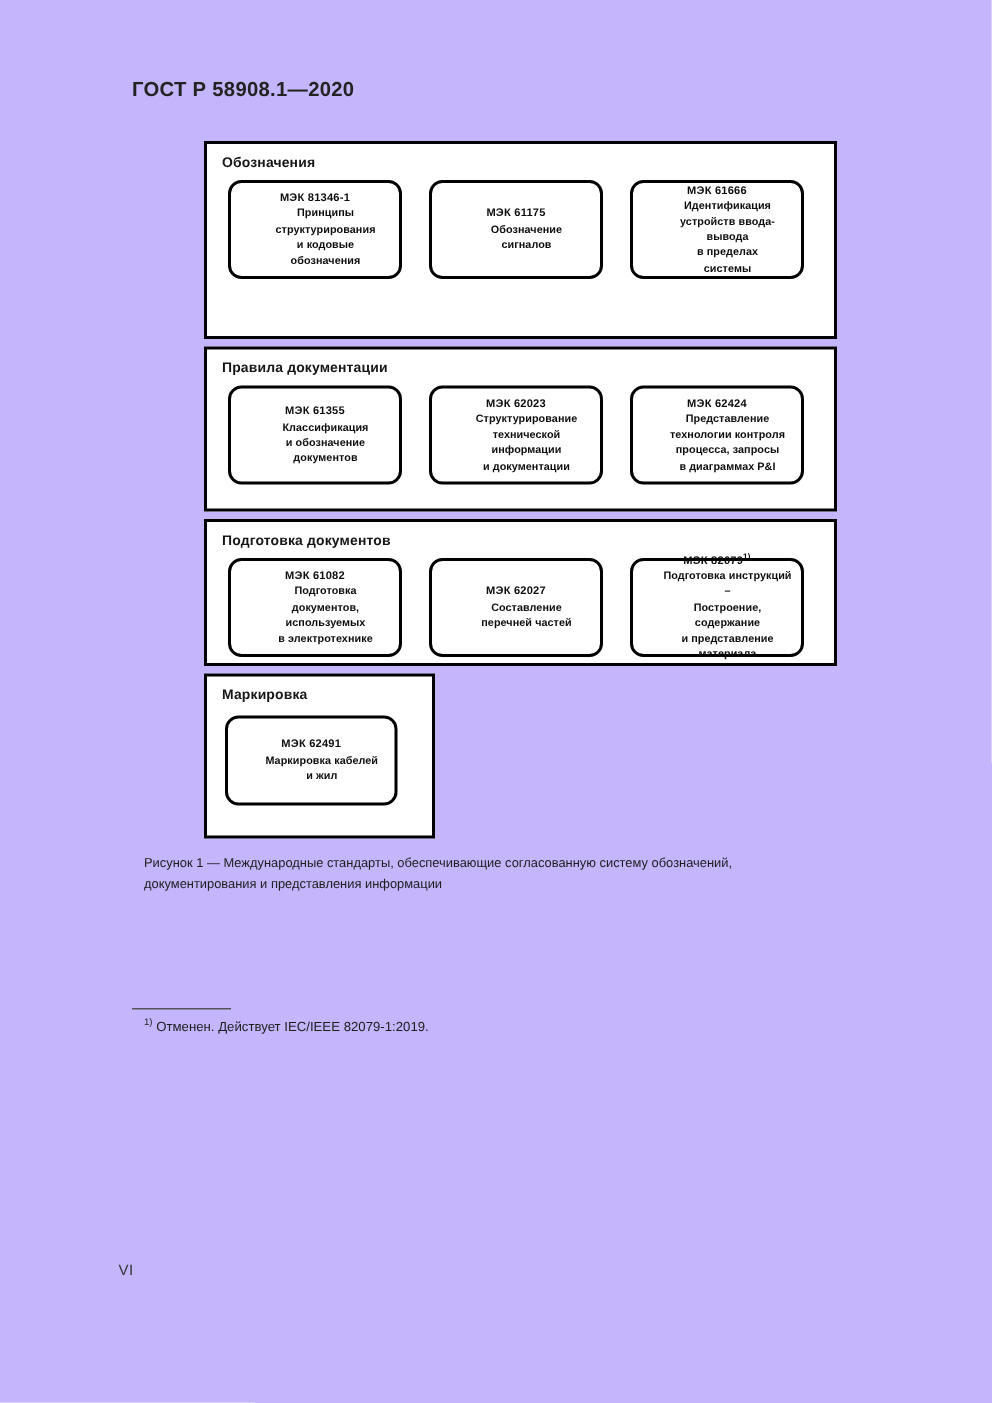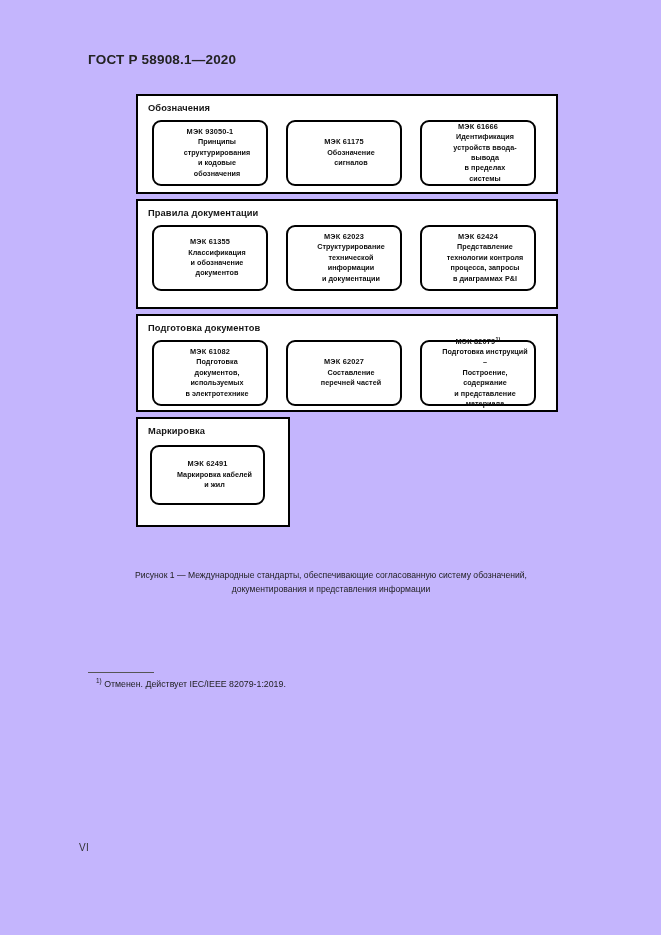--- a/index.html
+++ b/index.html
@@ -42,21 +42,21 @@
     width: 422px;
   }
 
   .group {
     border: 2.5px solid #000;
     box-sizing: border-box;
     position: relative;
     background: #fff;
     margin-bottom: 5px;
   }
-  .group.g1 { height: 100px; padding-left: 20px; }
+  .group.g1 { height: 132px; padding-left: 20px; }
   .group.g2 { height: 110px; padding-left: 20px; }
   .group.g3 { height: 98px; }
   .group.g4 { width: 154px; height: 110px; margin-bottom: 0; }
 
   .group-title {
     position: absolute;
     left: 10px;
     top: 7px;
     font-size: 9.3px;
     font-weight: 700;
@@ -119,21 +119,21 @@
   
   .group.g4 .row { padding: 0 12px; top: 26px; }
   .group.g4 .node { width: 115px; height: 60px; justify-content: center; }
 
   
   .caption {
     position: absolute;
     left: 96px;
     top: 568px;
     width: 470px;
-    text-align: center;
+    text-align: left;
     font-size: 8.6px;
     line-height: 14px;
     color: #1d1d1d;
   }
 
   
   .footnote-rule {
     position: absolute;
     left: 88px;
     top: 672px;
@@ -171,21 +171,21 @@
 <div class="page">
 
   <div class="doc-header">ГОСТ Р 58908.1—2020</div>
 
   <div class="figure">
 
     <div class="group g1">
       <div class="group-title">Обозначения</div>
       <div class="row">
         <div class="node">
-          <div class="node-code">МЭК 93050-1</div>
+          <div class="node-code">МЭК 81346-1</div>
           <div class="node-desc">Принципы
 структурирования
 и кодовые
 обозначения</div>
         </div>
         <div class="node">
           <div class="node-code">МЭК 61175</div>
           <div class="node-desc">Обозначение
 сигналов</div>
         </div>

